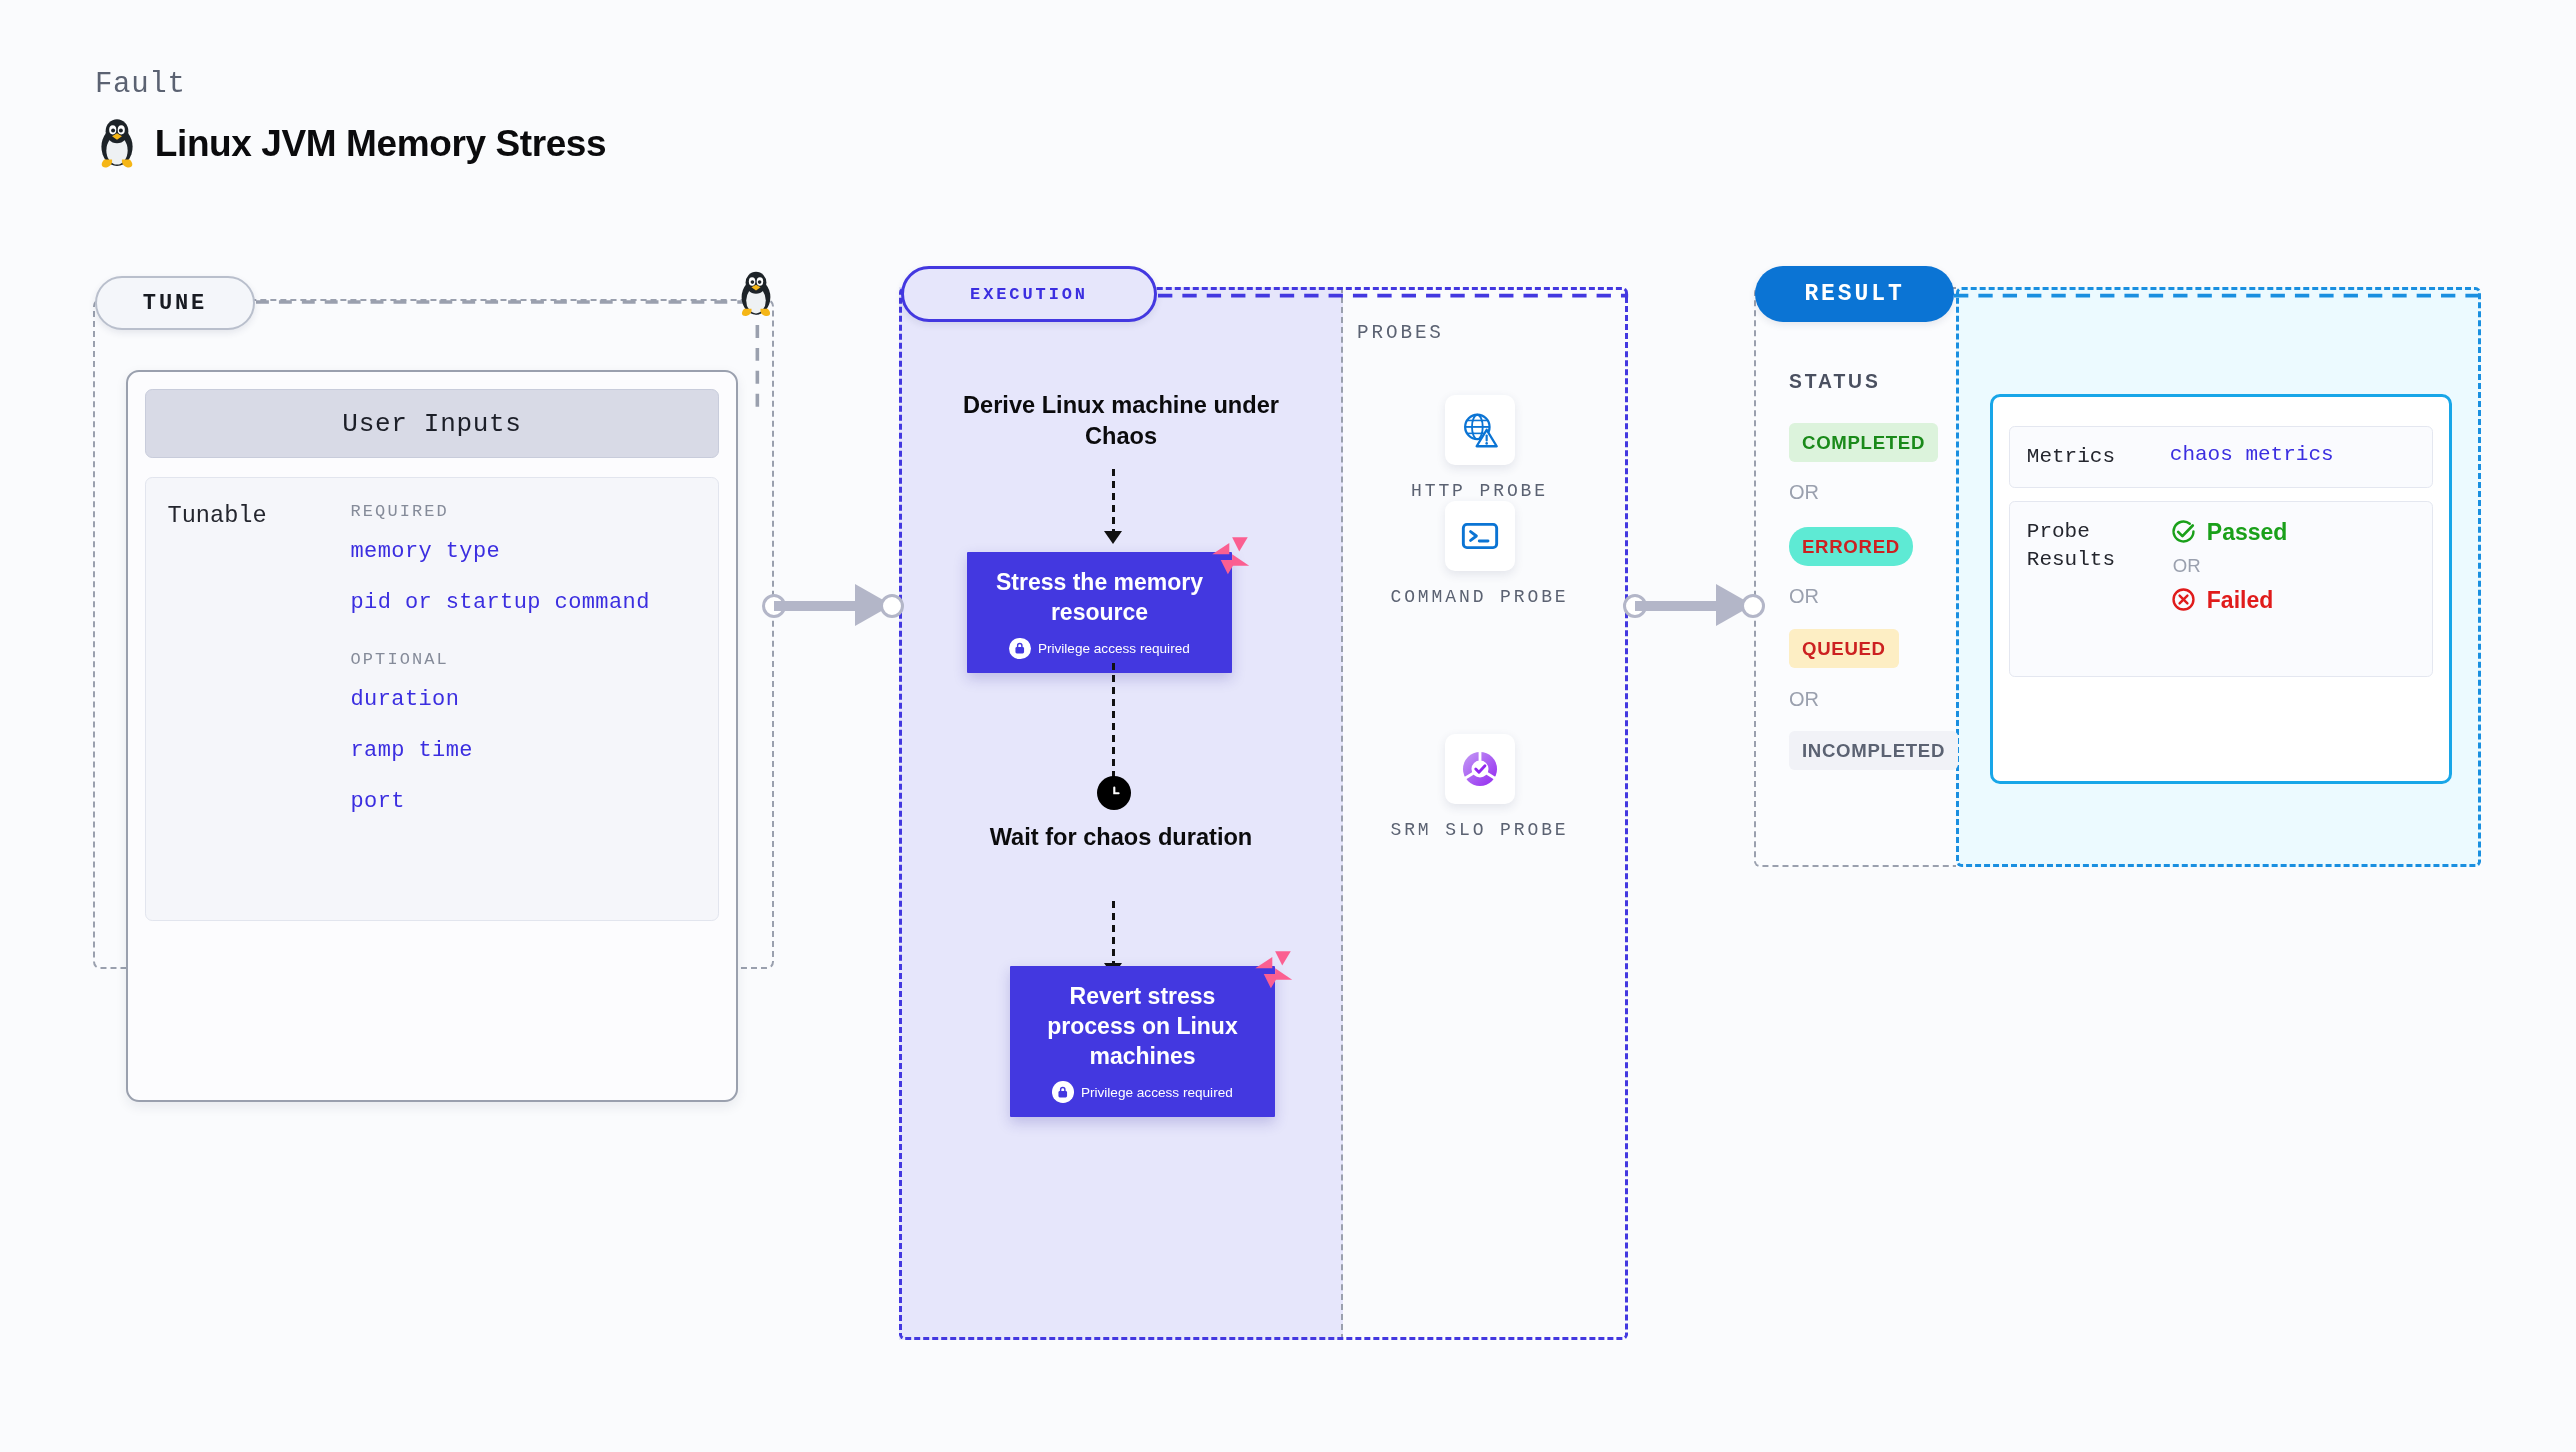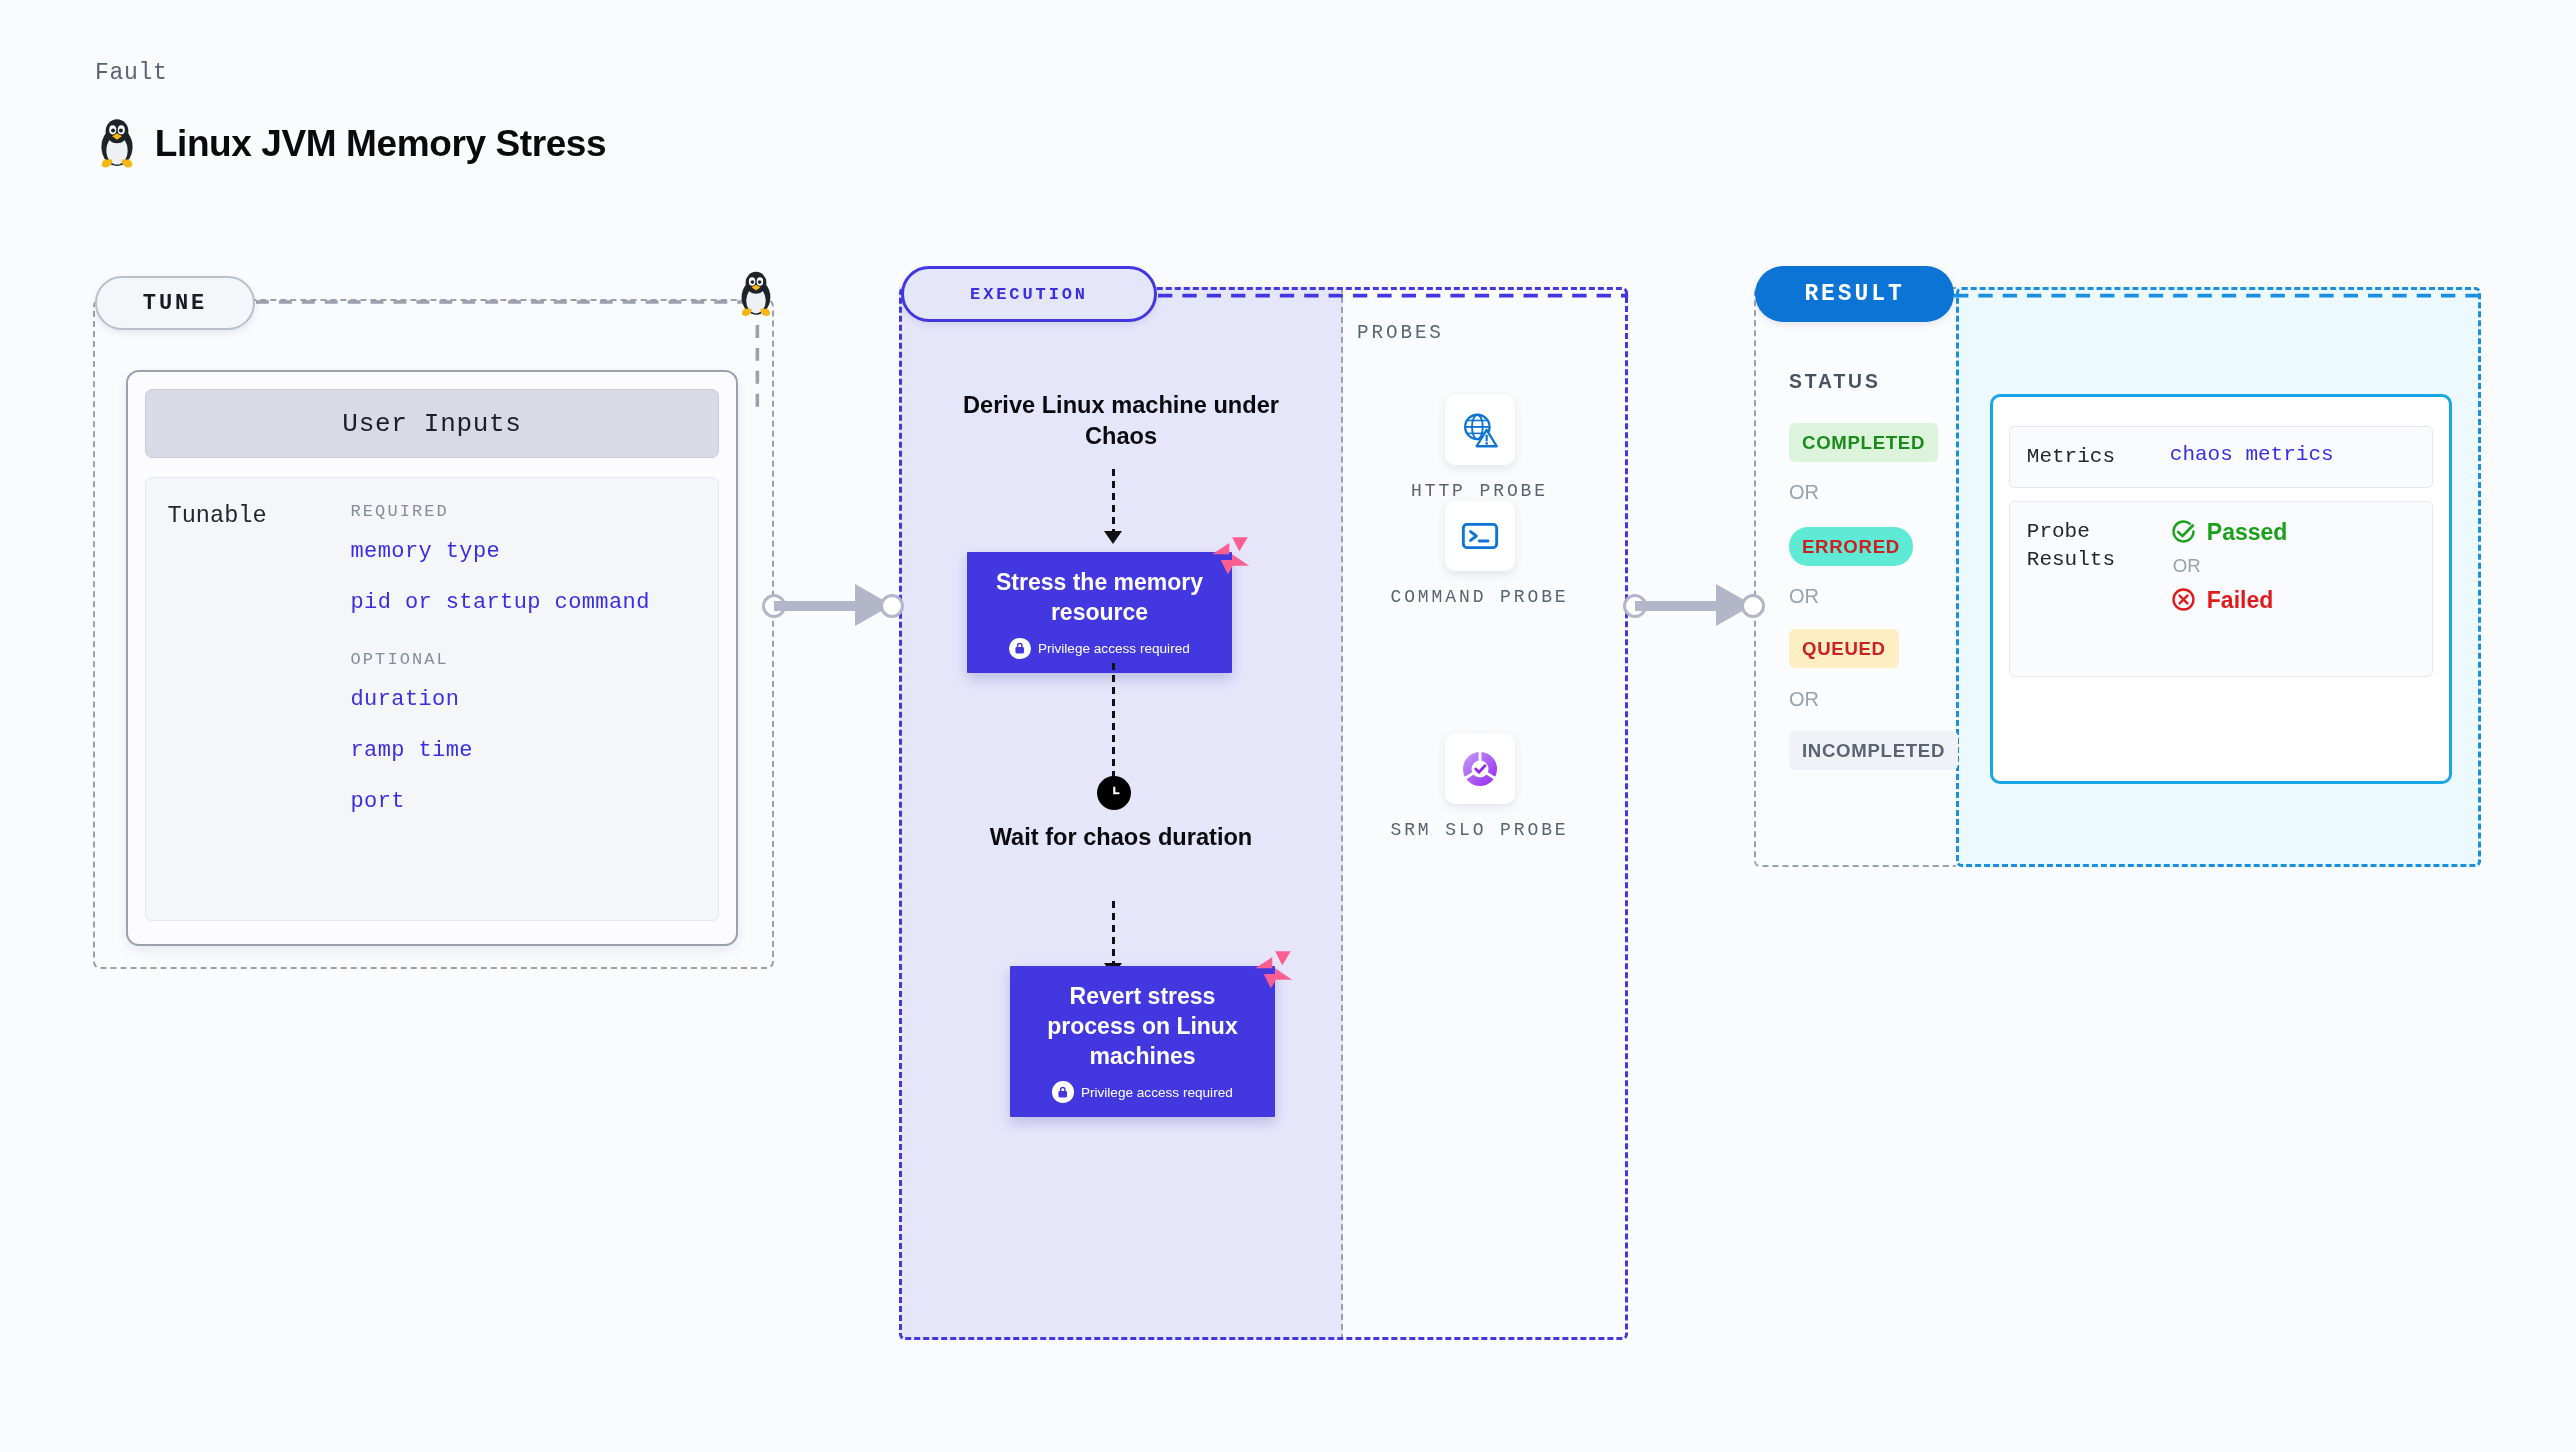--- a/index.html
+++ b/index.html
@@ -6,23 +6,23 @@
   body {
     width: 2576px; height: 1452px;
     background: #fafbfd;
     font-family: "Liberation Sans", sans-serif;
     position: relative;
     overflow: hidden;
   }
 
   
   #fault-label {
-    position: absolute; left: 95px; top: 60px;
+    position: absolute; left: 95px; top: 68px;
     font-family: "Liberation Mono", monospace;
-    font-size: 23px; color: #5b6272; letter-spacing: 0.7px;
+    font-size: 29px; color: #5b6272; letter-spacing: 0.7px;
   }
   #title-row {
     position: absolute; left: 95px; top: 118px;
     display: flex; align-items: center; gap: 15.8px;
   }
   #title-row .title-text {
     font-size: 37px; font-weight: bold; color: #0b0b0d; letter-spacing: -0.4px;
   }
 
   
@@ -38,21 +38,21 @@
   
   #tune-panel {
     position: absolute; left: 93px; top: 299px; width: 681px; height: 670px;
     border: 2.9px dashed #9aa0ae; border-radius: 7.2px; background: transparent;
   }
   #tune-pill {
     left: 95px; top: 276px; width: 160px; height: 54px;
     background: #f4f6fa; border: 2.9px solid #b9bfcc; color: #181b22; font-size: 22px;
   }
   #user-inputs-card {
-    position: absolute; left: 126px; top: 370px; width: 612px; height: 576px;
+    position: absolute; left: 126px; top: 370px; width: 612px; height: 732px;
     background: #fcfcfe; border: 2.9px solid #9aa0ae; border-radius: 13px;
     box-shadow: 0 4.3px 11.5px rgba(30,40,70,.08);
     padding: 17px;
   }
   #user-inputs-head {
     height: 69px; background: #d8dae6; border: 1.4px solid #c8ccdb; border-radius: 7.2px;
     display: flex; align-items: center; justify-content: center;
     font-family: "Liberation Mono", monospace; font-size: 26px; color: #1c1f28;
     letter-spacing: 0.7px;
   }

